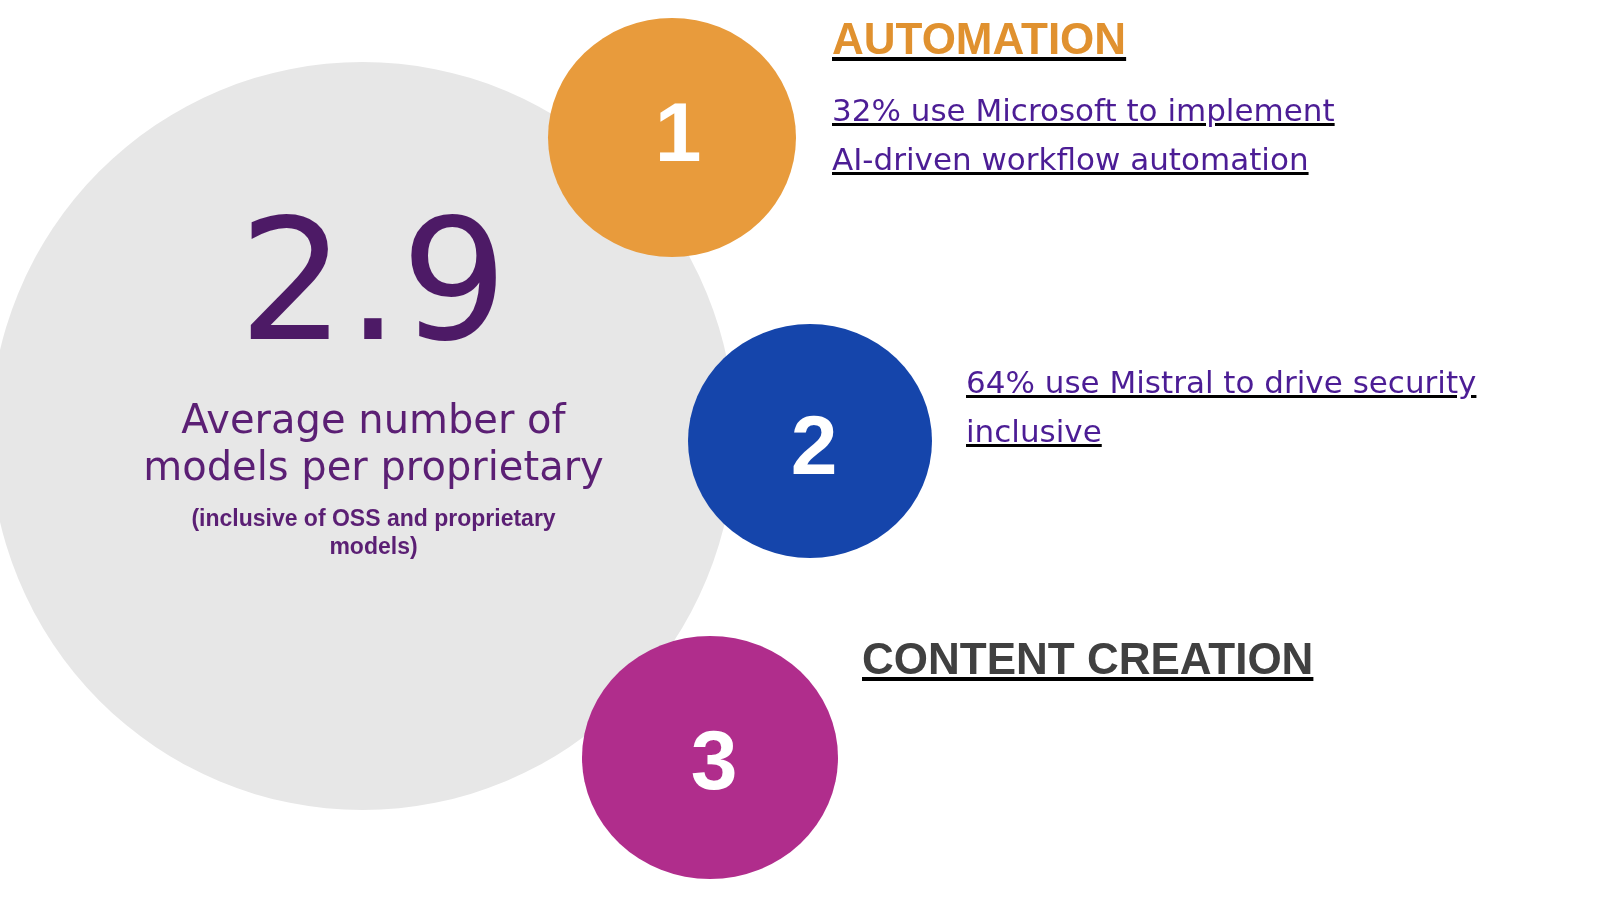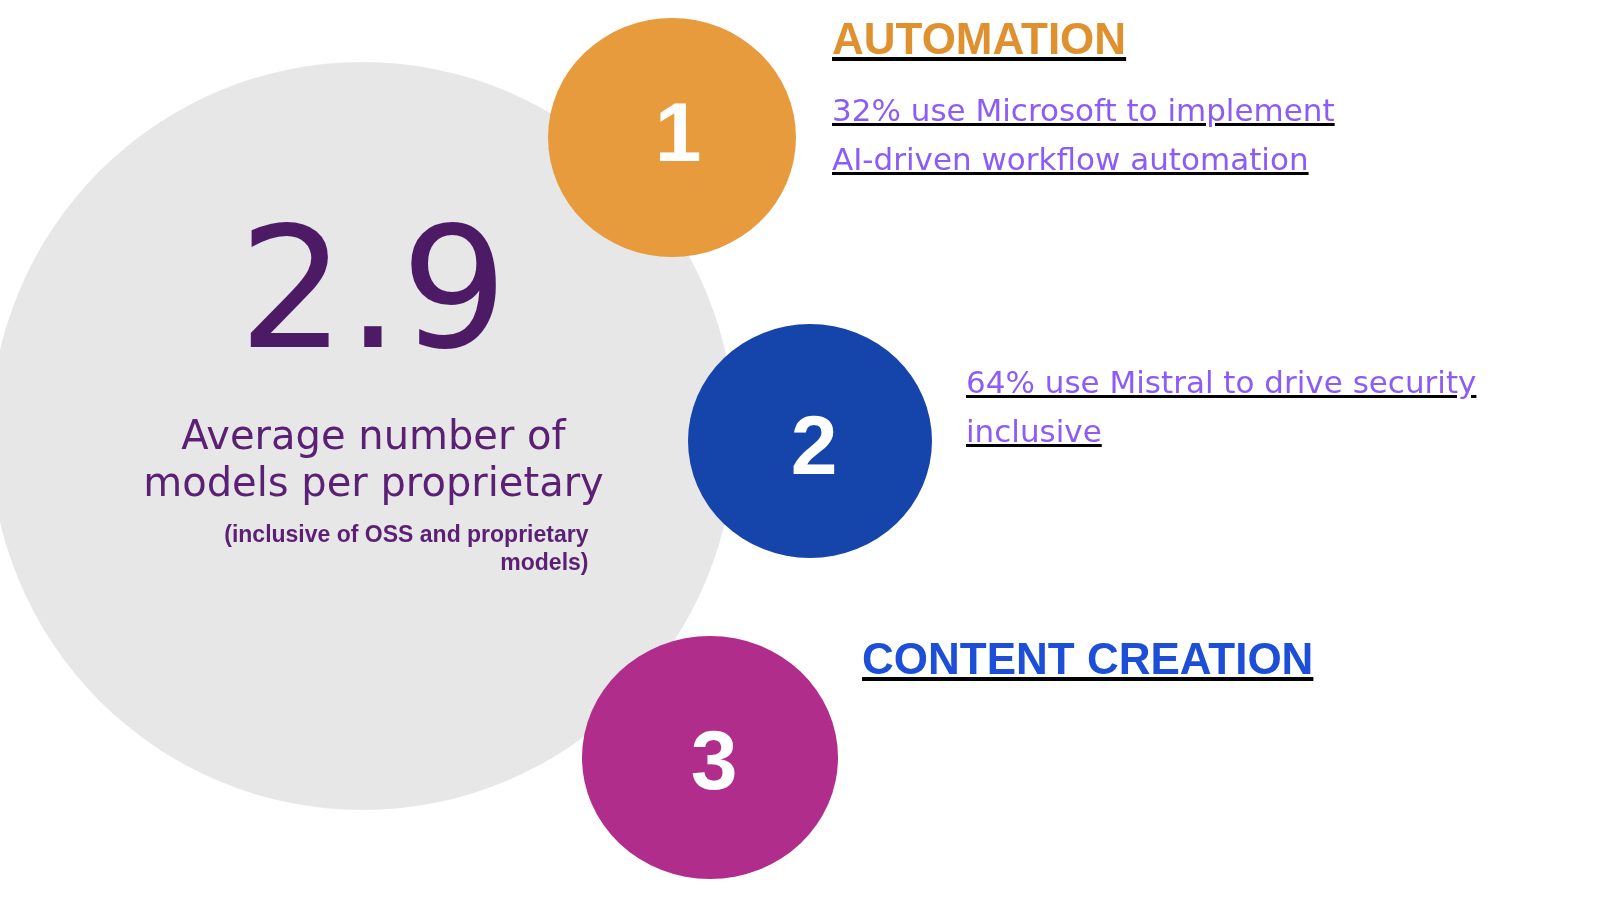--- a/index.html
+++ b/index.html
@@ -49,21 +49,21 @@
     box-sizing: border-box;
   }
 
   .stat-number {
     font-family: "DejaVu Sans", sans-serif;
     font-size: 168px;
     line-height: 0.95;
     font-weight: 400;
     color: #4d1a66;
     letter-spacing: 1px;
-    margin: 16px;
+    margin: 8px;
     padding-left: 22px;
   }
 
   .stat-label {
     font-family: "DejaVu Sans", sans-serif;
     font-size: 40px;
     line-height: 1.18;
     font-weight: 400;
     color: #5b1f74;
     text-align: center;
@@ -71,21 +71,21 @@
     max-width: 470px;
     padding-left: 22px;
   }
 
   .stat-note {
     font-family: "Liberation Sans", sans-serif;
     font-size: 23px;
     line-height: 1.22;
     font-weight: 700;
     color: #5b1f74;
-    text-align: right;
+    text-align: center;
     margin: 14px 0 0 0;
     max-width: 430px;
     padding-left: 22px;
   }
 
   
   .num-circle {
     position: absolute;
     border-radius: 50%;
     display: flex;
@@ -146,34 +146,34 @@
     letter-spacing: 0px;
     margin: 0;
     white-space: nowrap;
   }
 
   .item-body {
     font-family: "DejaVu Sans", sans-serif;
     font-weight: 400;
     font-size: 31px;
     line-height: 1.58;
-    color: #8b5cf6;
+    color: #4c1d95;
     margin: 24px 0 0 0;
   }
 
   .item-body .line { display: block; white-space: nowrap; }
 
   #text-1 { left: 832px; top: 16px; }
   #text-1 .item-heading { color: #e0912f; }
 
   #text-2 { left: 966px; top: 334px; }
   #text-2 .item-heading { color: #1050bd; }
 
   #text-3 { left: 862px; top: 636px; }
-  #text-3 .item-heading { color: #1d4ed8; }
+  #text-3 .item-heading { color: #404040; }
 </style>
 </head>
 <body>
 
 <div id="canvas">
 
   <div class="stat-ellipse">
     <div class="stat-inner">
       <div class="stat-number">2.9</div>
       <div class="stat-label">Average number of models per proprietary</div>

